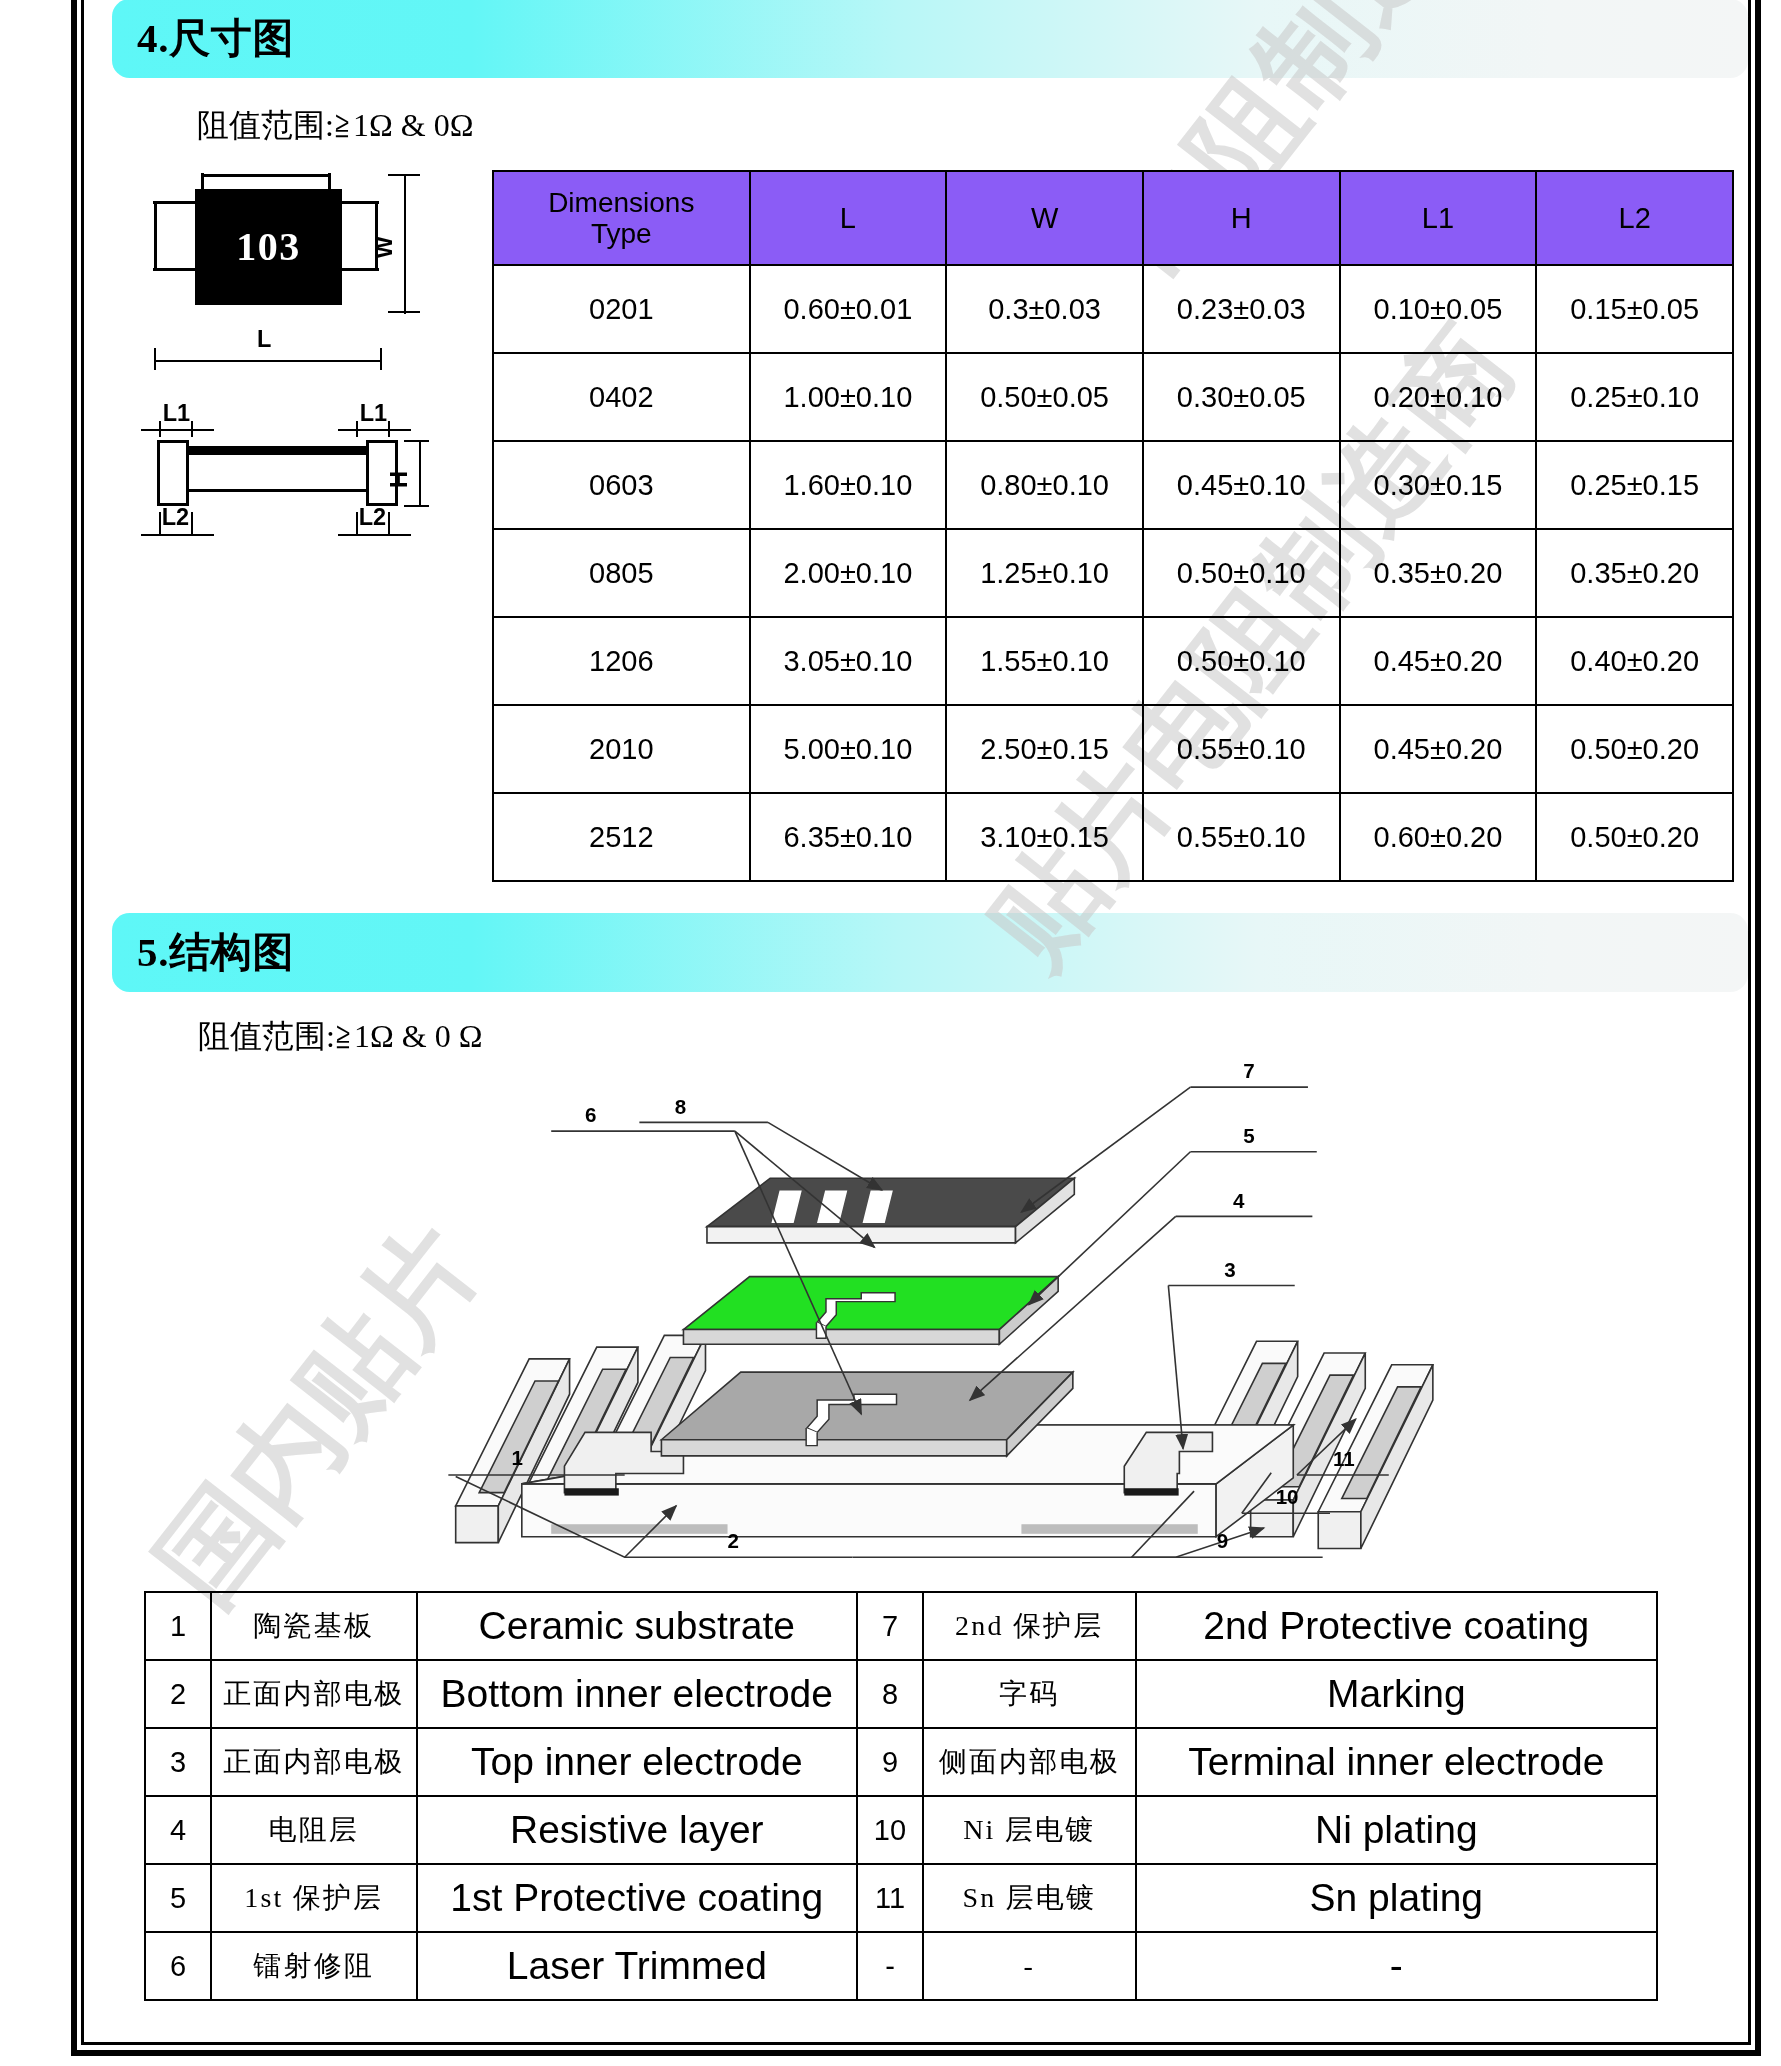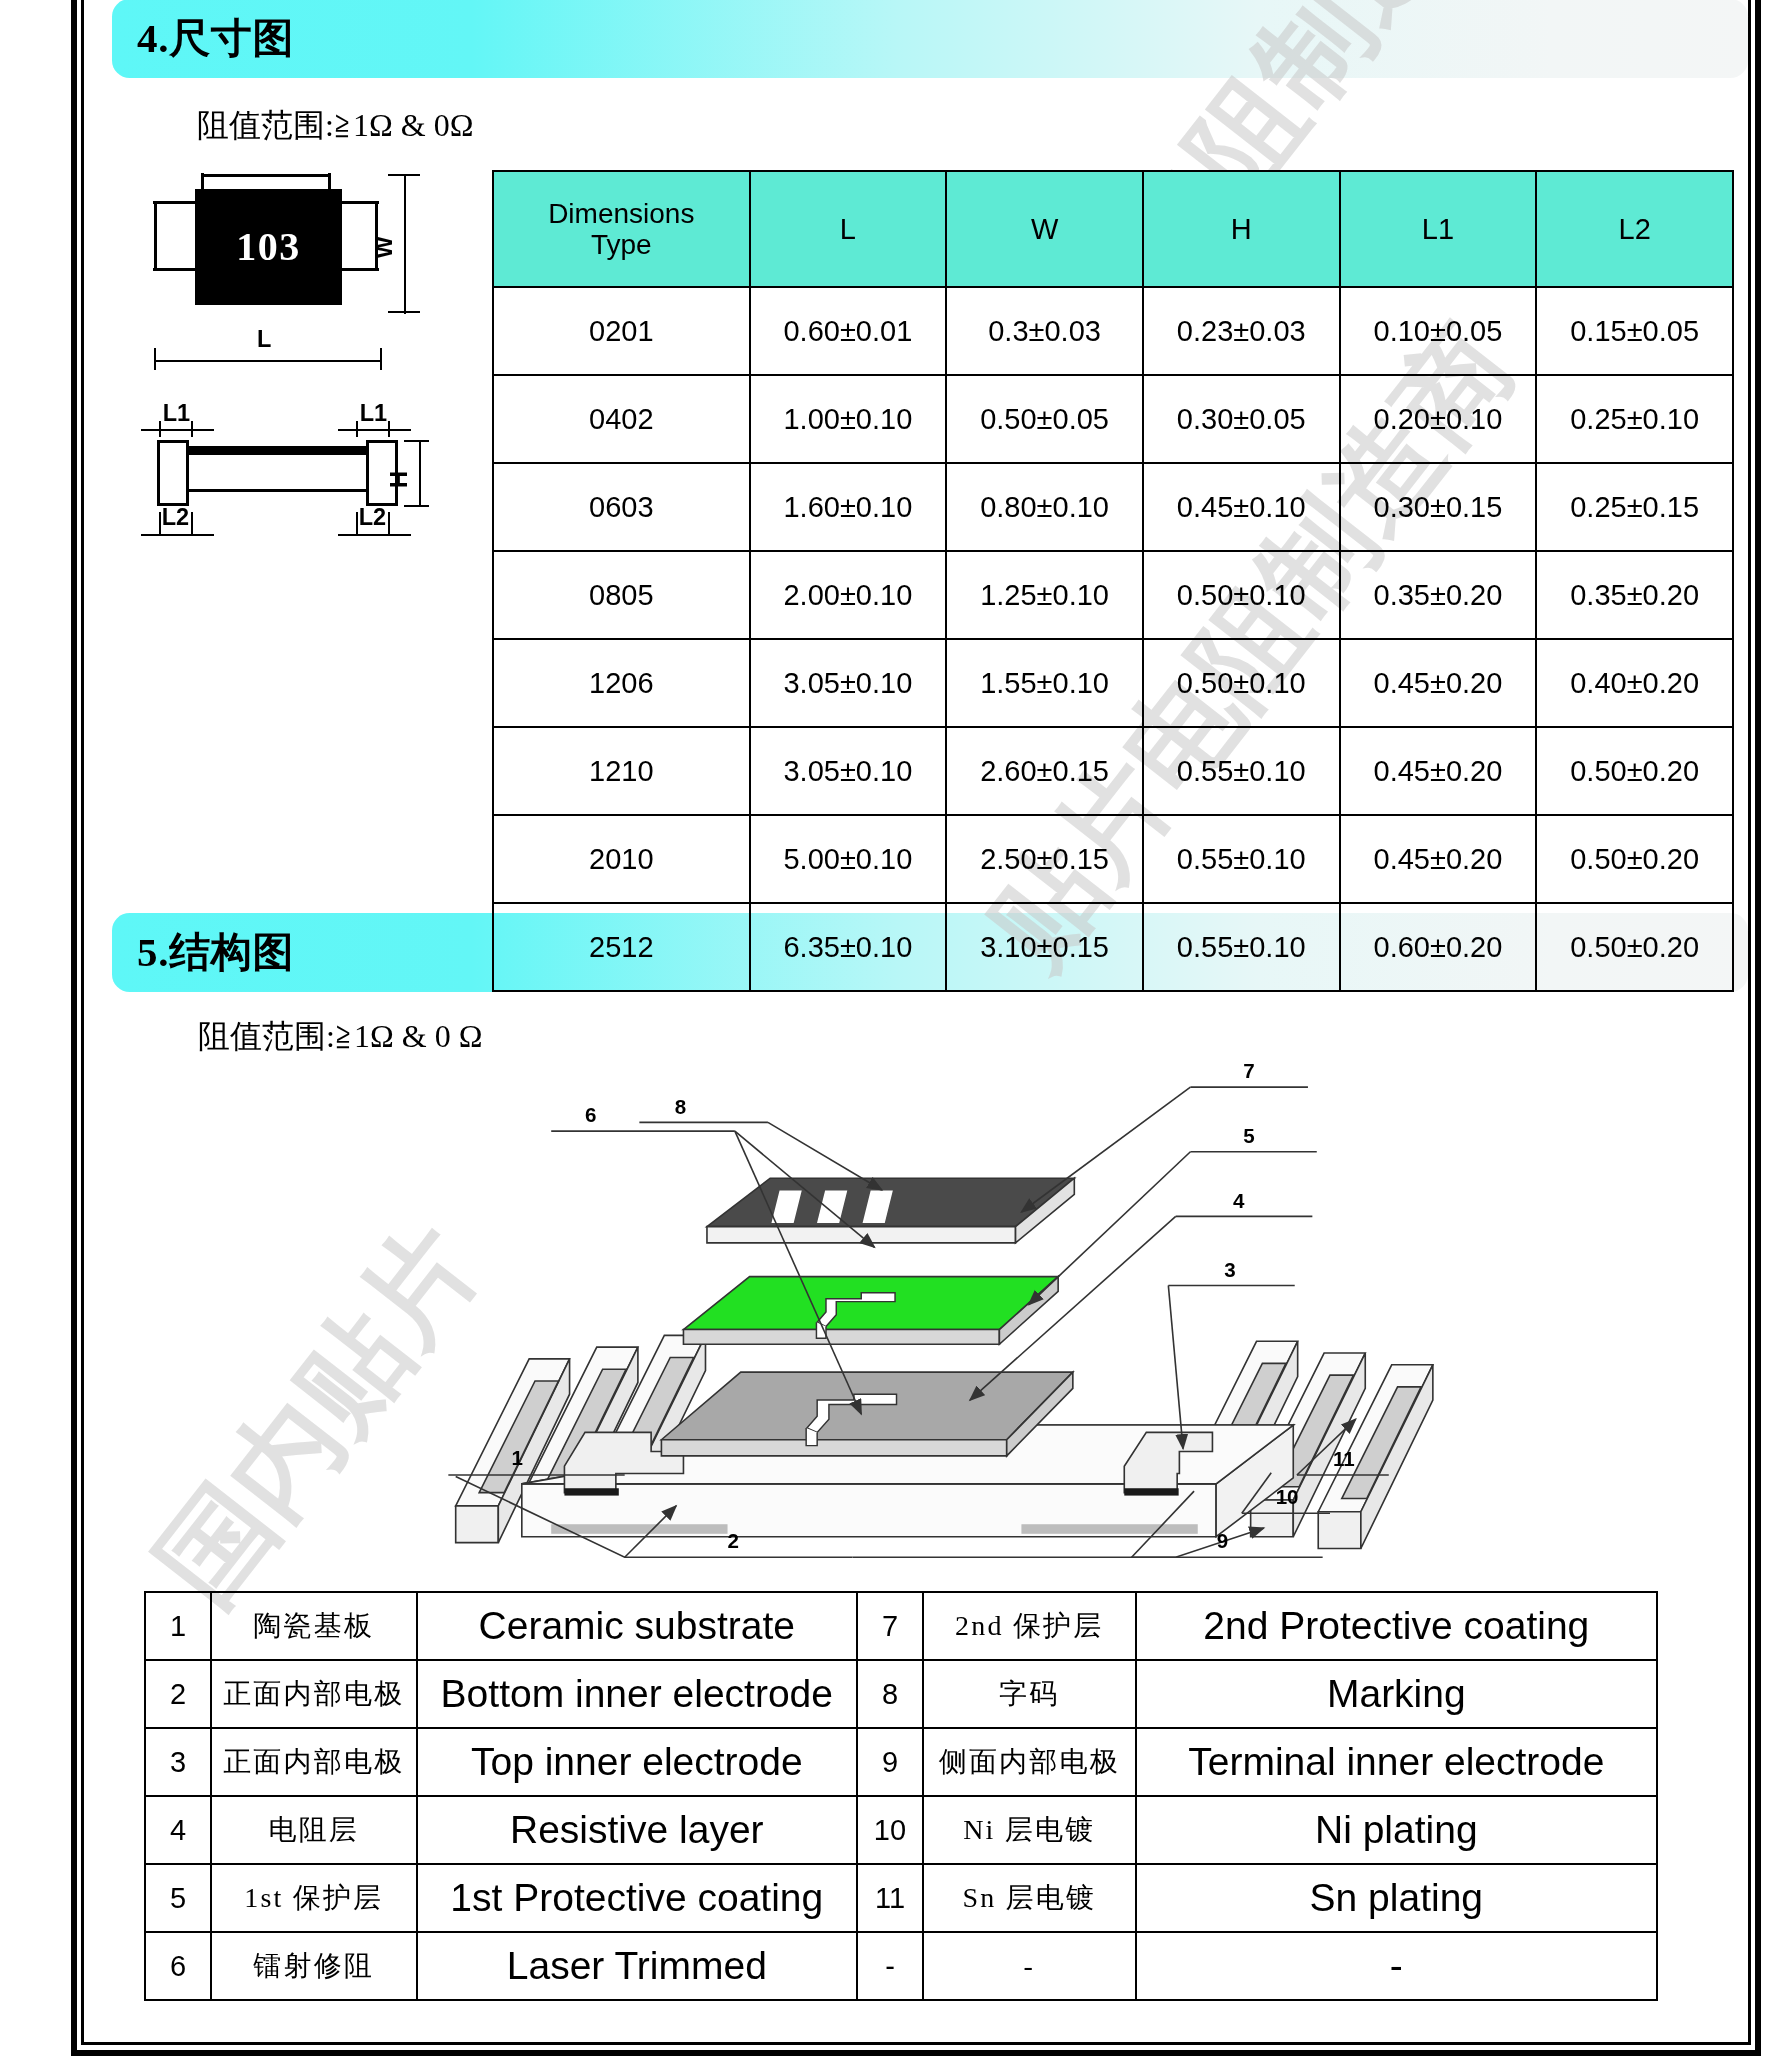--- a/index.html
+++ b/index.html
@@ -130,22 +130,22 @@
     border:2.2px solid #000;
     text-align:center;
     vertical-align:middle;
     font-size:29px;
     color:#000;
     padding:0;
     height:88px;
     background:transparent;
   }
   #dimensions-table thead th{
-    background:#5eead4;
-    height:116px;
+    background:#8b5cf6;
+    height:94px;
     font-weight:400;
   }
   #dimensions-table thead th.hdr-type{
     font-size:28px; line-height:1.12; text-align:center; padding:4.4px 5.9px;
   }
   #dimensions-table col.c-type{ width:257px; }
   #dimensions-table col.c-v{ width:197px; }
   #dimensions-table td.type-cell{ font-size:29px; }
 
   
@@ -305,28 +305,20 @@
       <td>0.35±0.20</td>
       <td>0.35±0.20</td>
     </tr>
     <tr>
       <td class="type-cell">1206</td>
       <td>3.05±0.10</td>
       <td>1.55±0.10</td>
       <td>0.50±0.10</td>
       <td>0.45±0.20</td>
       <td>0.40±0.20</td>
-    </tr>
-    <tr>
-      <td class="type-cell">1210</td>
-      <td>3.05±0.10</td>
-      <td>2.60±0.15</td>
-      <td>0.55±0.10</td>
-      <td>0.45±0.20</td>
-      <td>0.50±0.20</td>
     </tr>
     <tr>
       <td class="type-cell">2010</td>
       <td>5.00±0.10</td>
       <td>2.50±0.15</td>
       <td>0.55±0.10</td>
       <td>0.45±0.20</td>
       <td>0.50±0.20</td>
     </tr>
     <tr>

